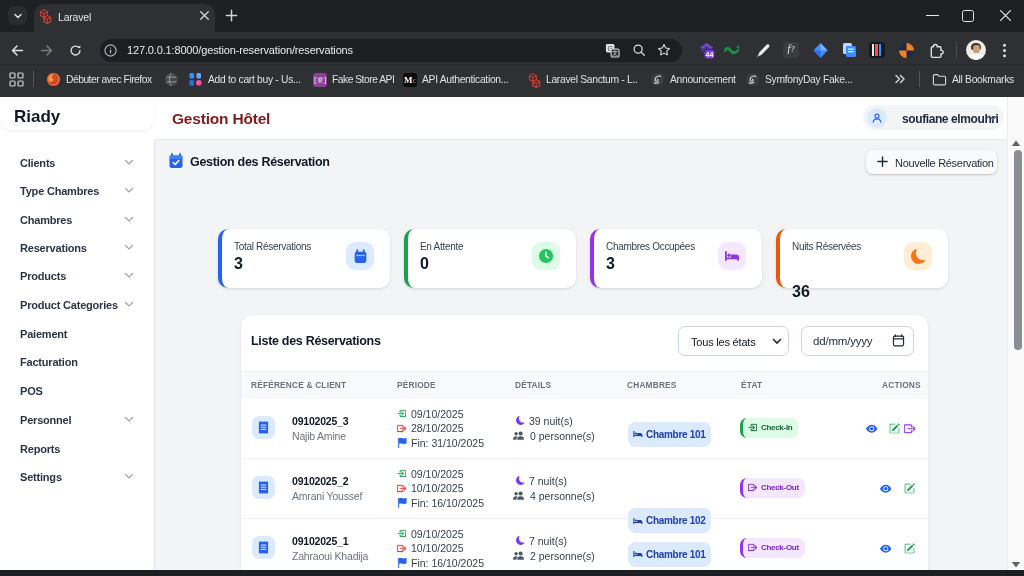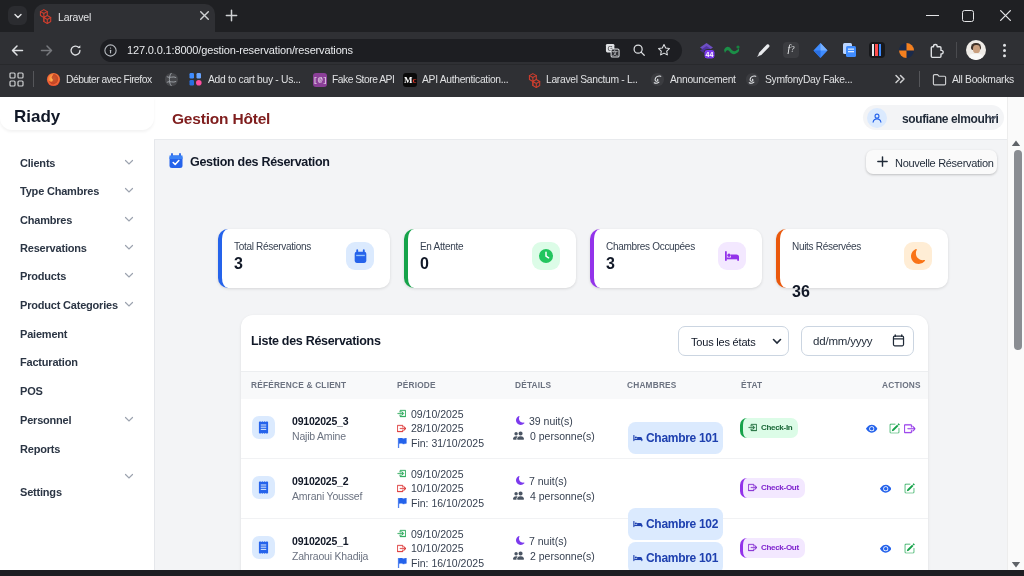--- a/index.html
+++ b/index.html
@@ -26,21 +26,21 @@
   .mi { left:20px; font-size:11px; font-weight:bold; color:#2b3544; letter-spacing:-0.2px; }
   .card { width:172px; height:59px; top:229px; background:#fff; border-radius:10px; box-shadow:0 1px 3px rgba(0,0,0,0.12); }
   .clabel { font-size:10px; color:#374151; letter-spacing:-0.3px; }
   .cval { font-size:16px; font-weight:bold; color:#111827; }
   #tcard { left:241px; top:315px; width:687px; height:261px; background:#fff; border-radius:12px 12px 0 0; box-shadow:0 1px 3px rgba(0,0,0,0.1); }
   .th { font-size:8.3px; font-weight:bold; color:#6b7280; letter-spacing:0.2px; top:8px; }
   .rowline { left:0; width:687px; height:1px; background:#f1f2f4; }
   .ref { font-size:10.5px; font-weight:bold; color:#111827; letter-spacing:-0.2px; }
   .nm { font-size:10.5px; color:#6b7280; letter-spacing:-0.2px; }
   .pd { font-size:10.5px; color:#374151; }
-  .chmb { height:32px; border-radius:7.5px; background:#dbeafe; color:#1e40af; font-size:12px; font-weight:bold; display:flex; align-items:center; padding:0 5px 0 5px; letter-spacing:-0.3px;justify-content:center; }
+  .chmb { height:25px; border-radius:7.5px; background:#dbeafe; color:#1e40af; font-size:10px; font-weight:bold; display:flex; align-items:center; padding:0 5px 0 5px; letter-spacing:-0.3px;justify-content:center; }
   .stat { height:19.5px; border-radius:7px; font-size:8px; font-weight:bold; display:flex; align-items:center; padding:0 6px 0 5px; letter-spacing:-0.3px; }
 </style>
 </head>
 <body>
 
 <div class="abs" id="tabstrip"></div>
 <div class="abs" id="toolbar"></div>
 <div class="abs" id="bookbar"></div>
 <div class="abs tabchev" style="display:flex;align-items:center;justify-content:center;">
   <svg width="10" height="10" viewBox="0 0 10 10">
@@ -300,21 +300,21 @@
 <div class="abs mi" style="top:185px;">Type Chambres</div>
 <div class="abs mi" style="top:214px;">Chambres</div>
 <div class="abs mi" style="top:242px;">Reservations</div>
 <div class="abs mi" style="top:270px;">Products</div>
 <div class="abs mi" style="top:299px;">Product Categories</div>
 <div class="abs mi" style="top:328px;">Paiement</div>
 <div class="abs mi" style="top:356px;">Facturation</div>
 <div class="abs mi" style="top:385px;">POS</div>
 <div class="abs mi" style="top:414px;">Personnel</div>
 <div class="abs mi" style="top:443px;">Reports</div>
-<div class="abs mi" style="top:486px;">Settings</div>
+<div class="abs mi" style="top:471px;">Settings</div>
 <svg class="abs" style="left:124px;top:159px;" width="10" height="7" viewBox="0 0 10 7">
     <path d="M1.5 1.5 L5 5 L8.5 1.5" stroke="#9ca3af" stroke-width="1.2" fill="none" stroke-linecap="round"></path>
   </svg>
 <svg class="abs" style="left:124px;top:187px;" width="10" height="7" viewBox="0 0 10 7">
     <path d="M1.5 1.5 L5 5 L8.5 1.5" stroke="#9ca3af" stroke-width="1.2" fill="none" stroke-linecap="round"></path>
   </svg>
 <svg class="abs" style="left:124px;top:216px;" width="10" height="7" viewBox="0 0 10 7">
     <path d="M1.5 1.5 L5 5 L8.5 1.5" stroke="#9ca3af" stroke-width="1.2" fill="none" stroke-linecap="round"></path>
   </svg>
 <svg class="abs" style="left:124px;top:244px;" width="10" height="7" viewBox="0 0 10 7">

